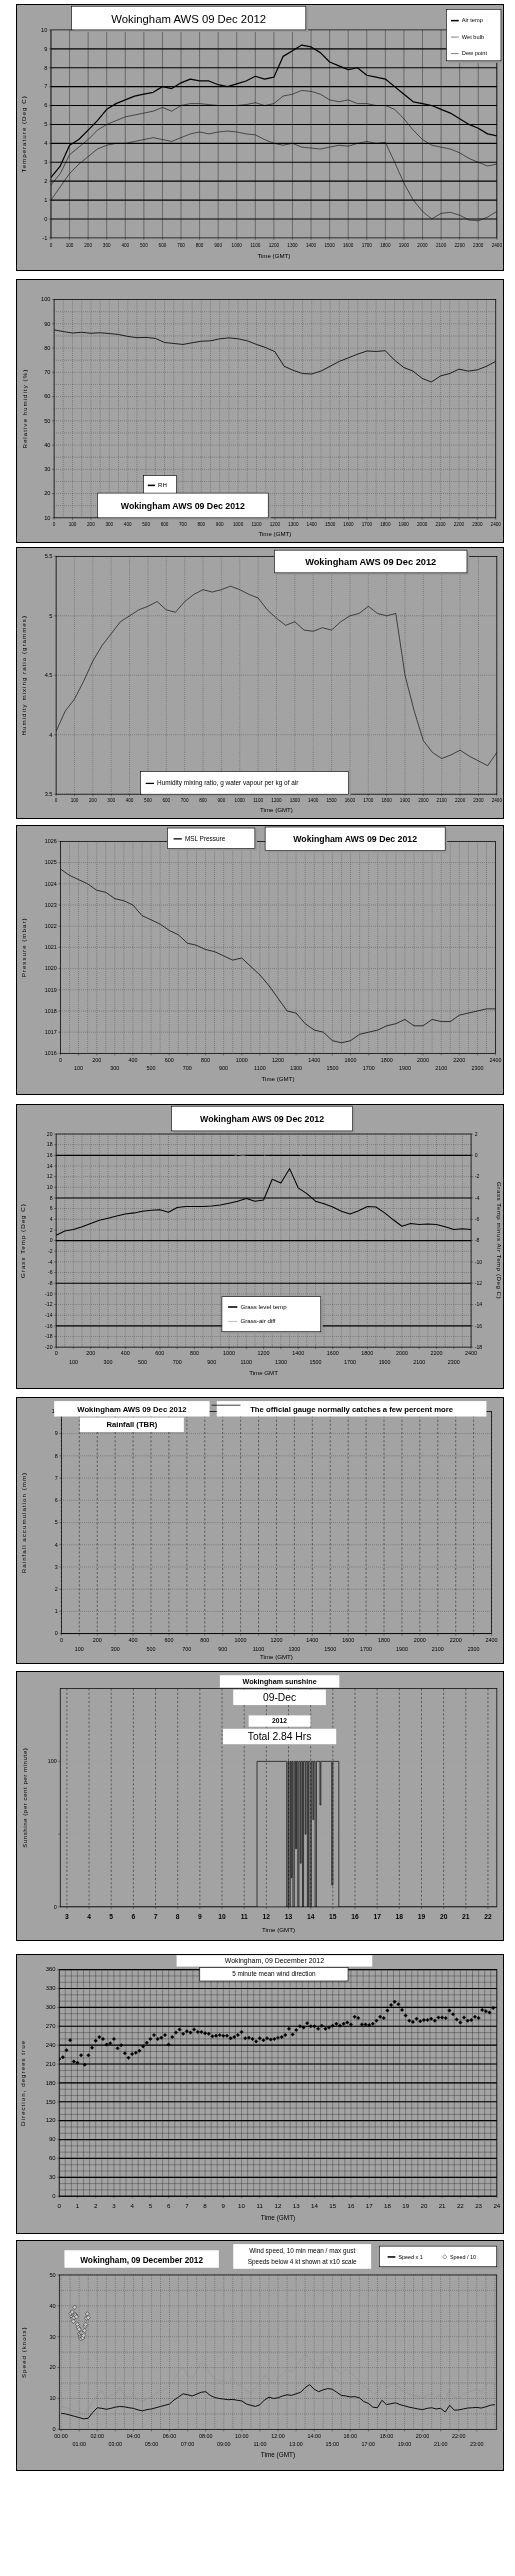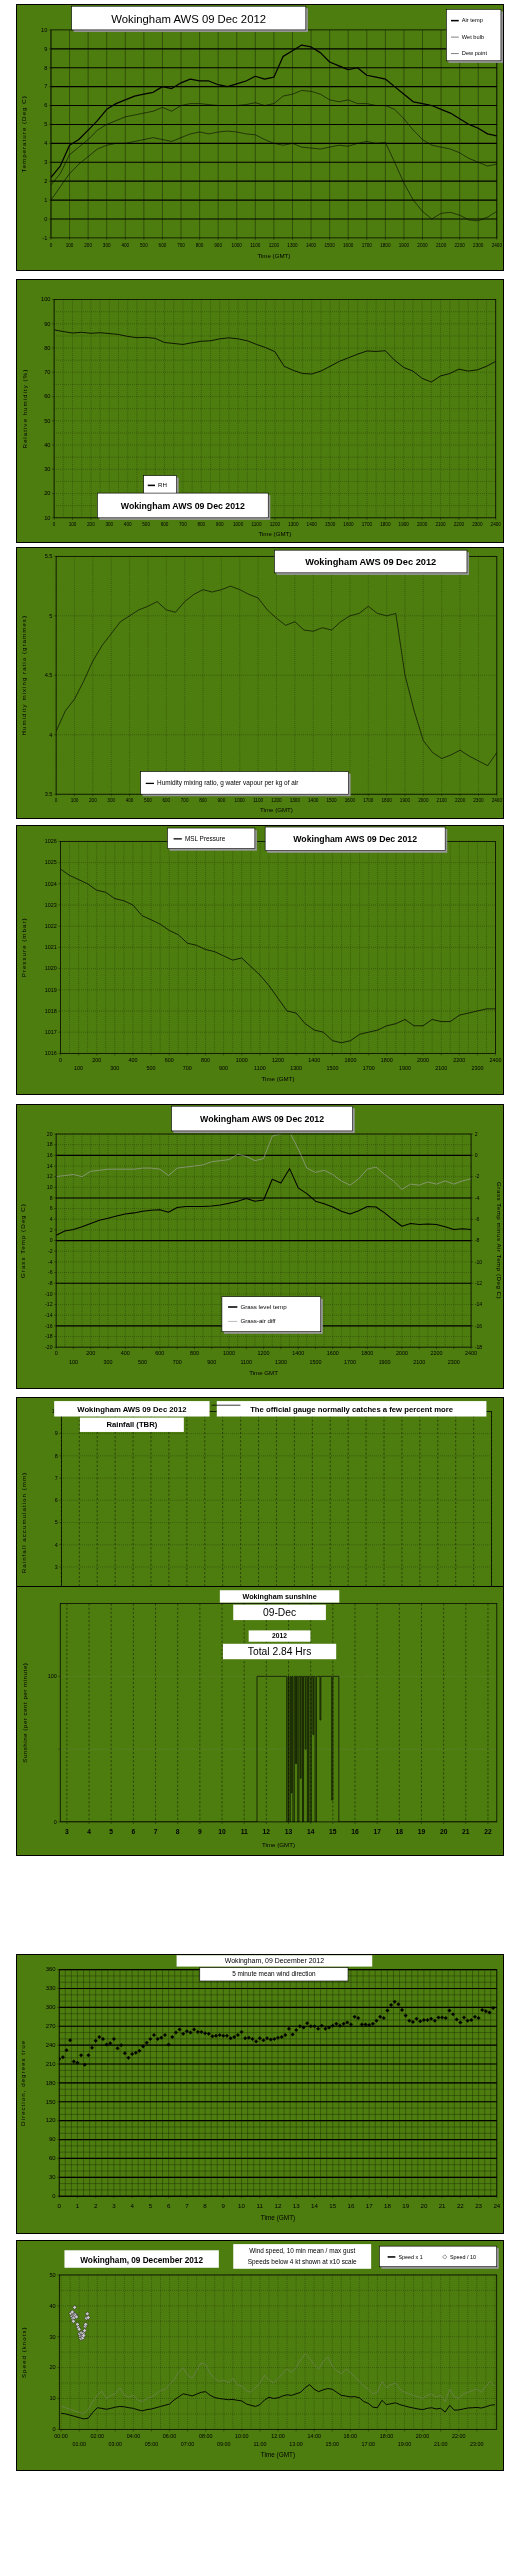--- a/index.html
+++ b/index.html
@@ -1,24 +1,24 @@
 <!DOCTYPE html>
 <html style="font-size:8.2px"><head>
 <meta charset="utf-8">
 <style>
   html,body{margin:0;padding:0;background:#fff;}
   body{width:515px;height:2576px;position:relative;font-family:"Liberation Sans",sans-serif;color:#000;}
-  .panel{position:absolute;left:15.5px;width:486px;border:1px solid #000;background:#4d7c0f;}
+  .panel{position:absolute;left:15.5px;width:486px;border:1px solid #000;background:#a3a3a3;}
   .p1{top:4.1px;height:265px}
   .p2{top:279px;height:262px}
   .p3{top:547px;height:270px}
   .p4{top:825px;height:268px}
   .p5{top:1104px;height:283px}
   .p6{top:1397px;height:265px}
-  .p7{top:1586px;height:268px}
+  .p7{top:1671px;height:268px}
   .p8{top:1954px;height:278px}
   .p9{top:2240px;height:229px}
   .panel svg{display:block;width:100%;height:100%;}
 </style>
 </head>
 <body>
 
 <main>
   <section class="panel p1">
     <svg aria-label="Wokingham AWS 09 Dec 2012" viewBox="0 0 944 514">

